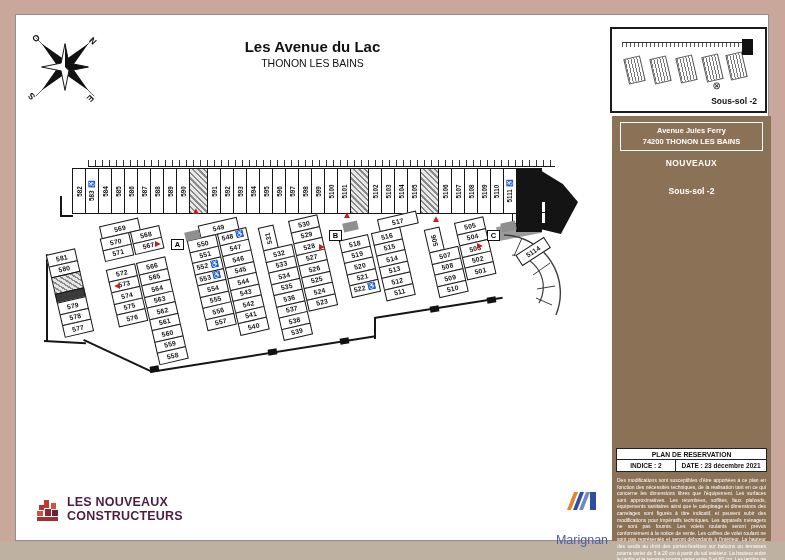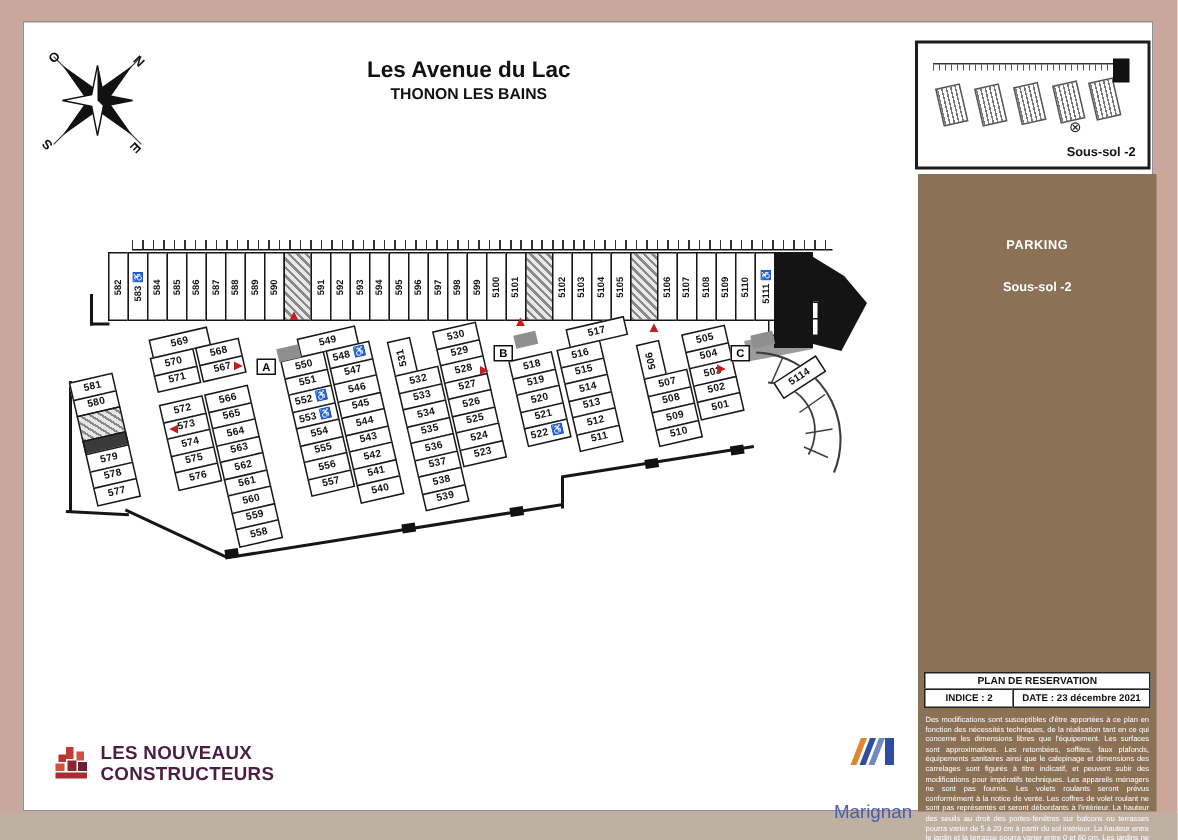--- a/index.html
+++ b/index.html
@@ -4,21 +4,21 @@
 <style>
   *{box-sizing:border-box;margin:0;padding:0}
   html,body{width:785px;height:560px}
   body{position:relative;background:var(--frame,#c9a89b);font-family:"Liberation Sans",sans-serif;overflow:hidden}
   #canvas{position:absolute;left:15px;top:14px;width:754px;height:527px;background:#fff;border:1px solid #8f8f8f;z-index:1}
   #frame-bottom{position:absolute;left:0;top:542px;width:785px;height:18px;background:var(--frame_bottom,#bfb1a2);z-index:0}
 
   
   #title{position:absolute;left:200px;top:38px;width:225px;text-align:center;z-index:3;color:#111}
   #title .t1{font-size:15px;font-weight:700}
-  #title .t2{font-size:10.5px;font-weight:700;margin-top:2px}
+  #title .t2{font-size:10.5px;font-weight:400;margin-top:2px}
   #compass{position:absolute;left:26px;top:28px;z-index:3}
 
   
   #plan{position:absolute;inset:0;z-index:2}
   .bank{position:absolute;transform-origin:0 0}
   .bcol{position:absolute}
   .cell{width:30px;height:12.5px;background:#fff;border:1px solid #161616;margin-top:-1px;
         display:flex;align-items:center;justify-content:center;
         font-size:6.8px;font-weight:700;color:#111;letter-spacing:.2px;position:relative}
   .cell.head{position:absolute;margin:0}
@@ -64,21 +64,21 @@
   .planstrip{position:absolute;left:4px;top:332px;width:151px;height:12px;background:#fff;border:1px solid #222;
              display:flex;align-items:center;justify-content:center;font-size:6.8px;font-weight:700;color:#111}
   .inforow{position:absolute;left:4px;top:343px;width:151px;height:13px;display:flex}
   .inforow div{background:#fff;border:1px solid #222;color:#111;font-size:6.5px;font-weight:700;
                display:flex;align-items:center;justify-content:center}
   .inforow .c1{width:60px}
   .inforow .c2{flex:1;margin-left:-1px}
   .disc{position:absolute;left:5px;top:361px;width:149px;font-size:5px;line-height:1.32;text-align:justify;color:#fff}
 
   
-  #lnc{position:absolute;left:36px;top:496px;display:flex;align-items:flex-start;gap:5px;z-index:3}
+  #lnc{position:absolute;left:36px;top:496px;display:flex;align-items:flex-end;gap:5px;z-index:3}
   #lnc .lnc-text{font-size:12.5px;font-weight:700;color:var(--lnc,#4a1d45);line-height:1.08;letter-spacing:.2px}
   #marignan{position:absolute;left:542px;top:490px;width:80px;text-align:center;z-index:3}
   #marignan .mar-text{font-size:12.5px;color:var(--marignan,#4a5da8);margin-top:17px}
 </style>
 </head>
 <body>
 
 <div id="canvas"></div>
 <div id="frame-bottom"></div>
 
@@ -107,21 +107,25 @@
   <div class="mm-bank" style="left:40px;top:28px"></div>
   <div class="mm-bank" style="left:66px;top:27px"></div>
   <div class="mm-bank" style="left:92px;top:26px"></div>
   <div class="mm-bank" style="left:116px;top:24px"></div>
   <div class="mm-black"></div>
   <div class="mm-circle">⊗</div>
   <div class="mm-caption">Sous-sol -2</div>
 </div>
 
 <div id="panel">
-  <div class="parking">PARKING</div>
+  <div class="addrbox">
+    <div>Avenue Jules Ferry</div>
+    <div>74200 THONON LES BAINS</div>
+  </div>
+  <div class="parking">NOUVEAUX</div>
   <div class="level">Sous-sol -2</div>
   <div class="planstrip">PLAN DE RESERVATION</div>
   <div class="inforow">
     <div class="c1">INDICE : 2</div>
     <div class="c2">DATE : 23 décembre 2021</div>
   </div>
   <div class="disc">Des modifications sont susceptibles d'être apportées à ce plan en fonction des nécessités techniques, de la réalisation tant en ce qui concerne les dimensions libres que l'équipement. Les surfaces sont approximatives. Les retombées, soffites, faux plafonds, équipements sanitaires ainsi que le calepinage et dimensions des carrelages sont figurés à titre indicatif, et peuvent subir des modifications pour impératifs techniques. Les appareils ménagers ne sont pas fournis. Les volets roulants seront prévus conformément à la notice de vente. Les coffres de volet roulant ne sont pas représentés et seront débordants à l'intérieur. La hauteur des seuils au droit des portes-fenêtres sur balcons ou terrasses pourra varier de 5 à 20 cm à partir du sol intérieur. La hauteur entre le jardin et la terrasse pourra varier entre 0 et 60 cm. Les jardins ne sont pas nécessairement plats et pourront comporter des talus et des pentes.</div>
 </div>
 
 <div id="plan">

